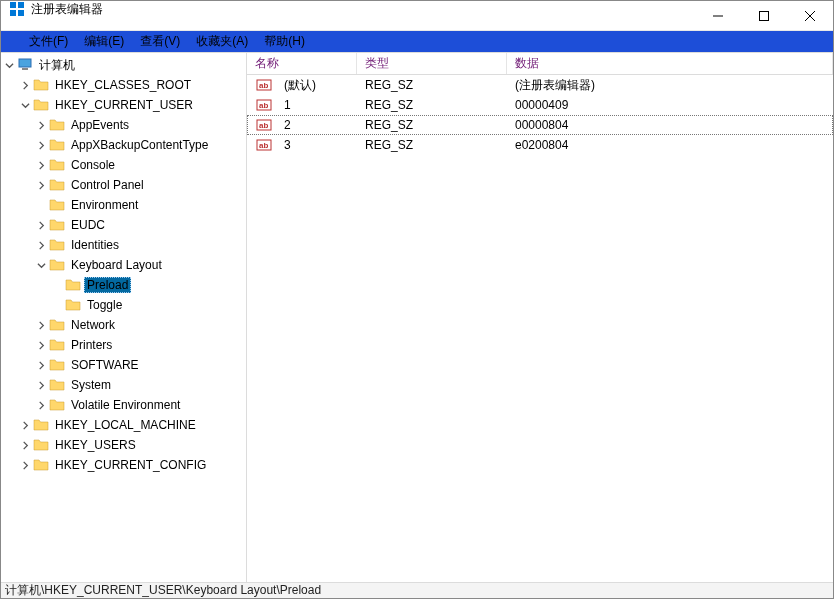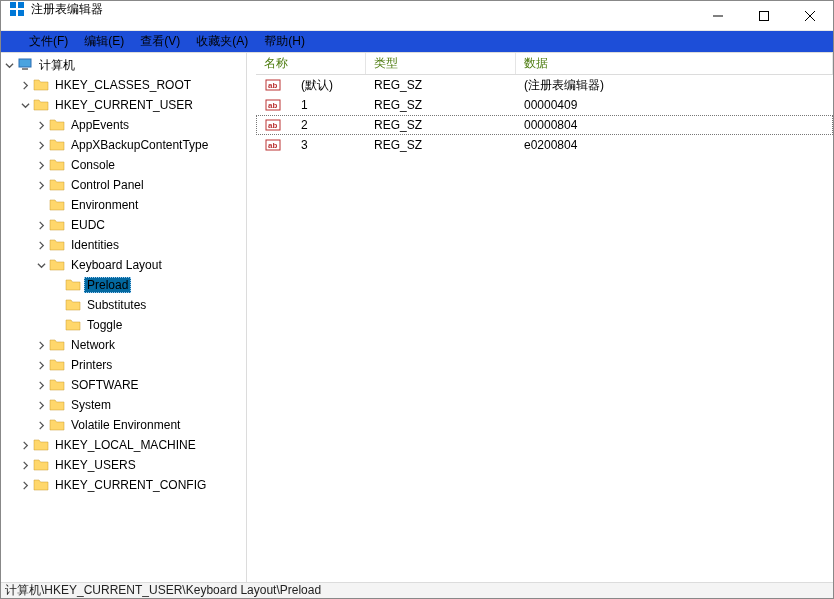--- a/index.html
+++ b/index.html
@@ -7,44 +7,44 @@
 
   .titlebar { height: 30px; display: flex; background: #fff; border-bottom: 1px solid #e8e8e8; }
   .titlebar .app-icon { width: 16px; height: 16px; margin: 0 6px 0 8px; display: flex; align-items: center; justify-content: center; }
   .titlebar .title { flex: 0 0 auto; color: #000; }
   .titlebar .spacer { flex: 1; }
   .winbtn { width: 46px; height: 30px; display: flex; align-items: center; justify-content: center; color: #000; }
 
   .menubar { height: 22px; display: flex; align-items: center; padding: 0 20px; border-bottom: 1px solid #dcdcdc; background: #1d4ed8; }
   .menuitem { padding: 2px 8px; cursor: default; }
 
-  .content { flex: 1; display: flex; min-height: 0; gap: 9px; }
+  .content { flex: 1; display: flex; min-height: 0; }
   .tree-pane { width: 246px; border-right: 1px solid #dcdcdc; overflow: auto; padding: 2px 0; }
   .list-pane { flex: 1; display: flex; flex-direction: column; min-width: 0; }
 
   .tree { list-style: none; }
   .tree-node { display: flex; align-items: center; height: 20px; white-space: nowrap; cursor: default; }
   .tree-node.selected .label { background: #0369a1; border: 1px dotted #99c9ef; padding: 0 2px; }
   .tree-node .label { padding: 0 3px; }
   .tw { width: 16px; height: 16px; display: flex; align-items: center; justify-content: center; color: #555; }
   .tw svg { width: 9px; height: 9px; }
   .treeicon { width: 16px; height: 16px; margin-right: 3px; display: flex; align-items: center; justify-content: center; }
   .indent { display: inline-block; width: 16px; height: 1px; }
 
   .list-header { display: flex; height: 22px; border-bottom: 1px solid #dcdcdc; background: #fff; }
-  .list-header .col { padding: 3px 8px; border-right: 1px solid #e5e5e5; color: #4d7c0f; display:flex; align-items:center; }
+  .list-header .col { padding: 3px 8px; border-right: 1px solid #e5e5e5; color: #701a75; display:flex; align-items:center; }
   .col-name { width: 110px; }
   .col-type { width: 150px; }
   .col-data { flex: 1; }
 
   .list-body { flex: 1; overflow: auto; }
   .row { display: flex; height: 20px; align-items: center; }
   .row.selected { outline: 1px dotted #777; outline-offset: -1px; }
   .row .cell { padding: 0 8px; display: flex; align-items: center; }
-  .valicon { width: 17px; height: 16px; margin-right: 20px; display:flex; align-items:center; justify-content:center; }
+  .valicon { width: 17px; height: 16px; margin-right: 12px; display:flex; align-items:center; justify-content:center; }
 
   .statusbar { height: 16px; border-top: 1px solid #dcdcdc; display: flex; align-items: center; padding: 0 4px; color: #222; background: #f4f4f4; }
 
   .folder-svg path { fill: #ffd76b; stroke: #c99a2e; stroke-width: .5; }
   .computer-svg rect.mon { fill: #4aa3df; stroke: #2b6db1; }
   .computer-svg rect.base { fill: #888; }
   .regstr-svg rect { fill: #fff; stroke: #b33; }
   .regstr-svg text { fill: #b33; font-size: 8px; font-weight: bold; font-family: sans-serif; }
   .appicon-svg rect { fill: #0078d7; }
 </style>
@@ -289,34 +289,20 @@
           <div class="tree-node">
             <span class="indent"></span>
             <span class="indent"></span>
             <span class="indent"></span>
             <span class="tw"></span>
             <span class="treeicon">
               <svg class="folder-svg" width="16" height="16" viewBox="0 0 16 16">
                 <path d="M1 3 h5 l1.5 2 H15 v8 H1 z"></path>
               </svg>
             </span>
-            <span class="label">Substitutes</span>
-          </div>
-        </li>
-        <li>
-          <div class="tree-node">
-            <span class="indent"></span>
-            <span class="indent"></span>
-            <span class="indent"></span>
-            <span class="tw"></span>
-            <span class="treeicon">
-              <svg class="folder-svg" width="16" height="16" viewBox="0 0 16 16">
-                <path d="M1 3 h5 l1.5 2 H15 v8 H1 z"></path>
-              </svg>
-            </span>
             <span class="label">Toggle</span>
           </div>
         </li>
         <li>
           <div class="tree-node">
             <span class="indent"></span>
             <span class="indent"></span>
             <span class="tw">
               <svg viewBox="0 0 10 10">
                 <path d="M3 1 L7 5 L3 9" fill="none" stroke="#555" stroke-width="1.4"></path>

